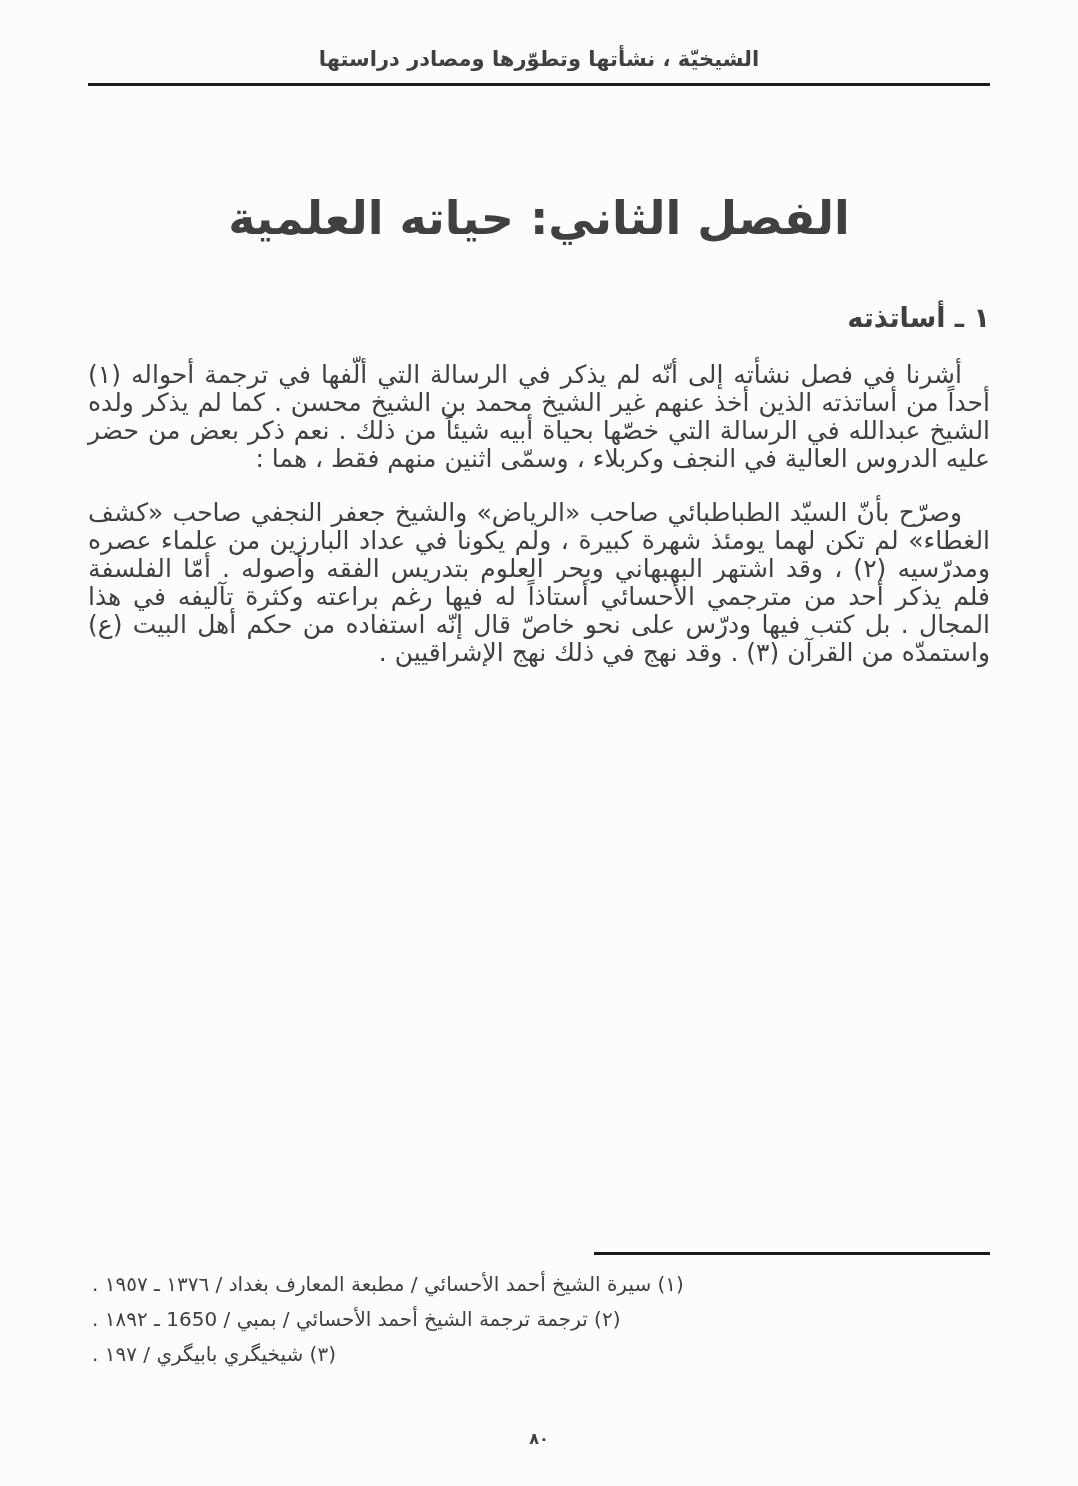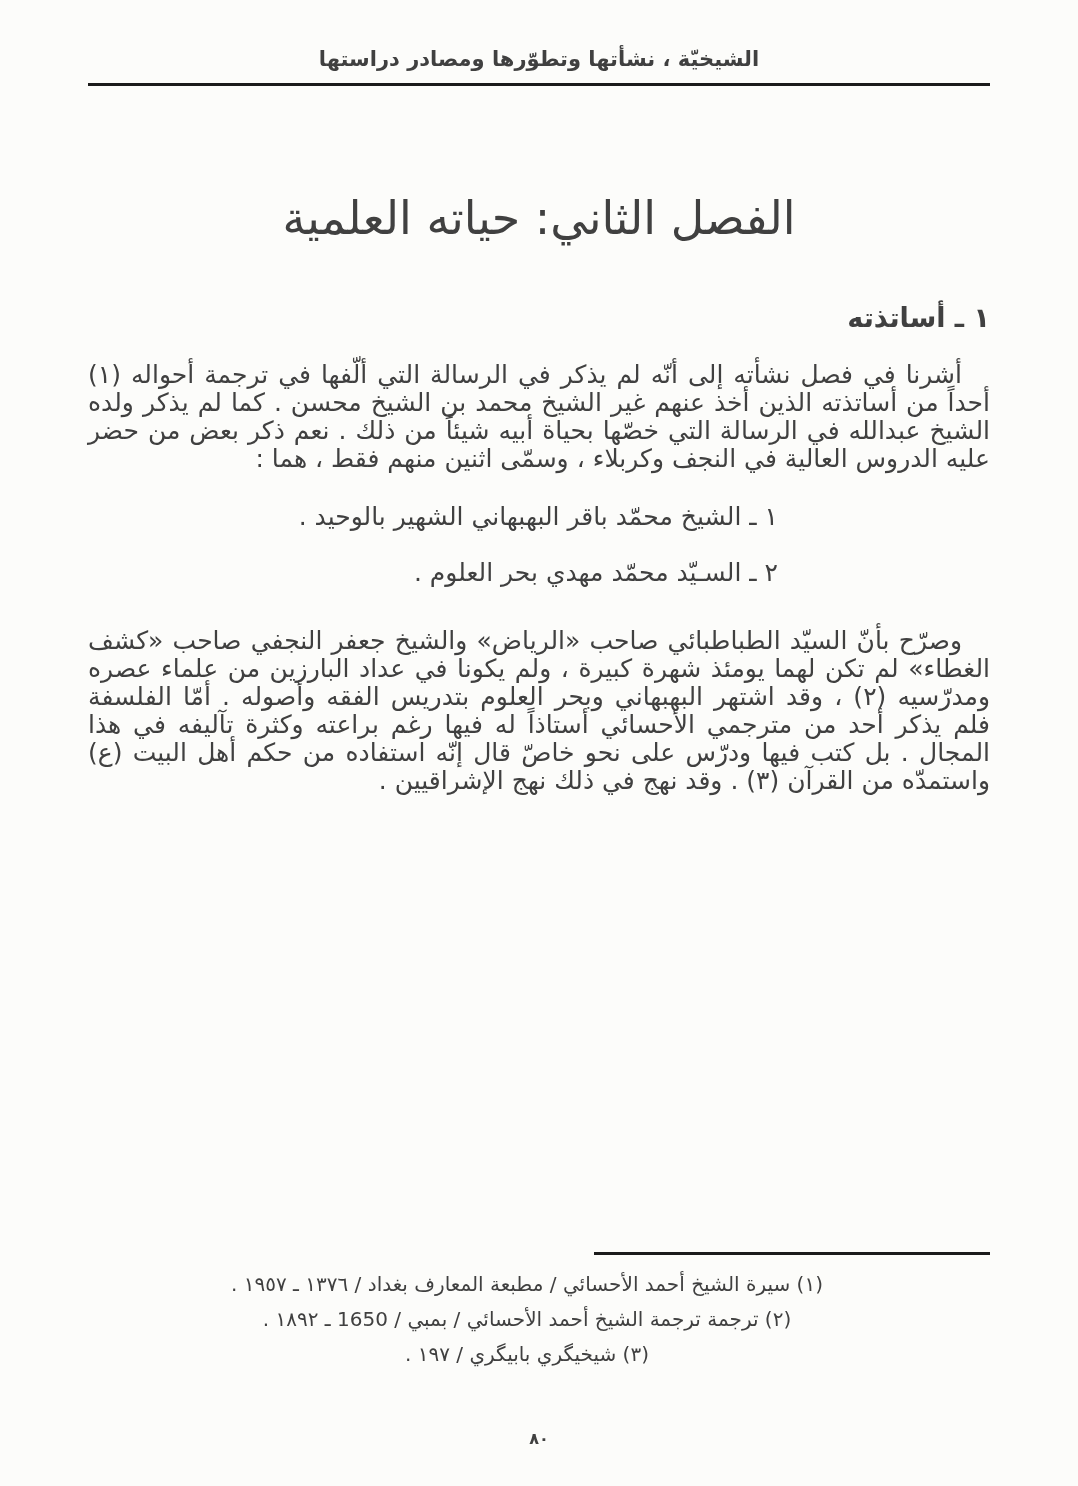--- a/index.html
+++ b/index.html
@@ -29,21 +29,21 @@
   }
   .header-rule {
     margin-top: 10px;
     height: 3px;
     background: #1b1b1b;
   }
   .chapter-title {
     margin: 104px 0 0 0;
     text-align: center;
     font-size: 46px;
-    font-weight: normal;
+    font-weight: bold;
     line-height: 1.25;
   }
   .section-heading {
     margin: 52px 0 0 0;
     font-size: 27px;
     font-weight: bold;
     line-height: 1.3;
   }
   .body-par {
     margin: 26px 0 0 0;
@@ -72,21 +72,21 @@
     background: #1b1b1b;
   }
   .footnote-list {
     margin-top: 12px;
     padding-left: 0;
     padding-right: 28px;
   }
   .footnote {
     font-size: 20px;
     line-height: 35px;
-    text-align: center;
+    text-align: left;
   }
   .page-number {
     position: absolute;
     bottom: 38px;
     left: 0;
     right: 0;
     text-align: center;
     font-size: 16px;
     font-weight: bold;
     margin-top: 45px;
@@ -102,24 +102,20 @@
   </div>
 
   <div class="header-rule"></div>
 
   <h1 class="chapter-title">الفصل الثاني: حياته العلمية</h1>
 
   <h2 class="section-heading">١ ـ أساتذته</h2>
 
   <p class="body-par">أشرنا في فصل نشأته إلى أنّه لم يذكر في الرسالة التي ألّفها في ترجمة أحواله (١) أحداً من أساتذته الذين أخذ عنهم غير الشيخ محمد بن الشيخ محسن . كما لم يذكر ولده الشيخ عبدالله في الرسالة التي خصّها بحياة أبيه شيئاً من ذلك . نعم ذكر بعض من حضر عليه الدروس العالية في النجف وكربلاء ، وسمّى اثنين منهم فقط ، هما :</p>
 
-  <div class="teacher-list">
-    <div class="list-item">١ ـ الشيخ محمّد باقر البهبهاني الشهير بالوحيد .</div>
-    <div class="list-item">٢ ـ السـيّد محمّد مهدي بحر العلوم .</div>
-  </div>
 
   <p class="body-par">وصرّح بأنّ السيّد الطباطبائي صاحب «الرياض» والشيخ جعفر النجفي صاحب «كشف الغطاء» لم تكن لهما يومئذ شهرة كبيرة ، ولم يكونا في عداد البارزين من علماء عصره ومدرّسيه (٢) ، وقد اشتهر البهبهاني وبحر العلوم بتدريس الفقه وأصوله . أمّا الفلسفة فلم يذكر أحد من مترجمي الأحسائي أستاذاً له فيها رغم براعته وكثرة تآليفه في هذا المجال . بل كتب فيها ودرّس على نحو خاصّ قال إنّه استفاده من حكم أهل البيت (ع) واستمدّه من القرآن (٣) . وقد نهج في ذلك نهج الإشراقيين .</p>
 
 
   <div class="footnote-block">
     <div class="footnote-rule"></div>
     <div class="footnote-list">
       <div class="footnote">(١) سيرة الشيخ أحمد الأحسائي / مطبعة المعارف بغداد / ١٣٧٦ ـ ١٩٥٧ .</div>
       <div class="footnote">(٢) ترجمة ترجمة الشيخ أحمد الأحسائي / بمبي / 1650 ـ ١٨٩٢ .</div>
       <div class="footnote">(٣) شيخيگري بابيگري / ١٩٧ .</div>

